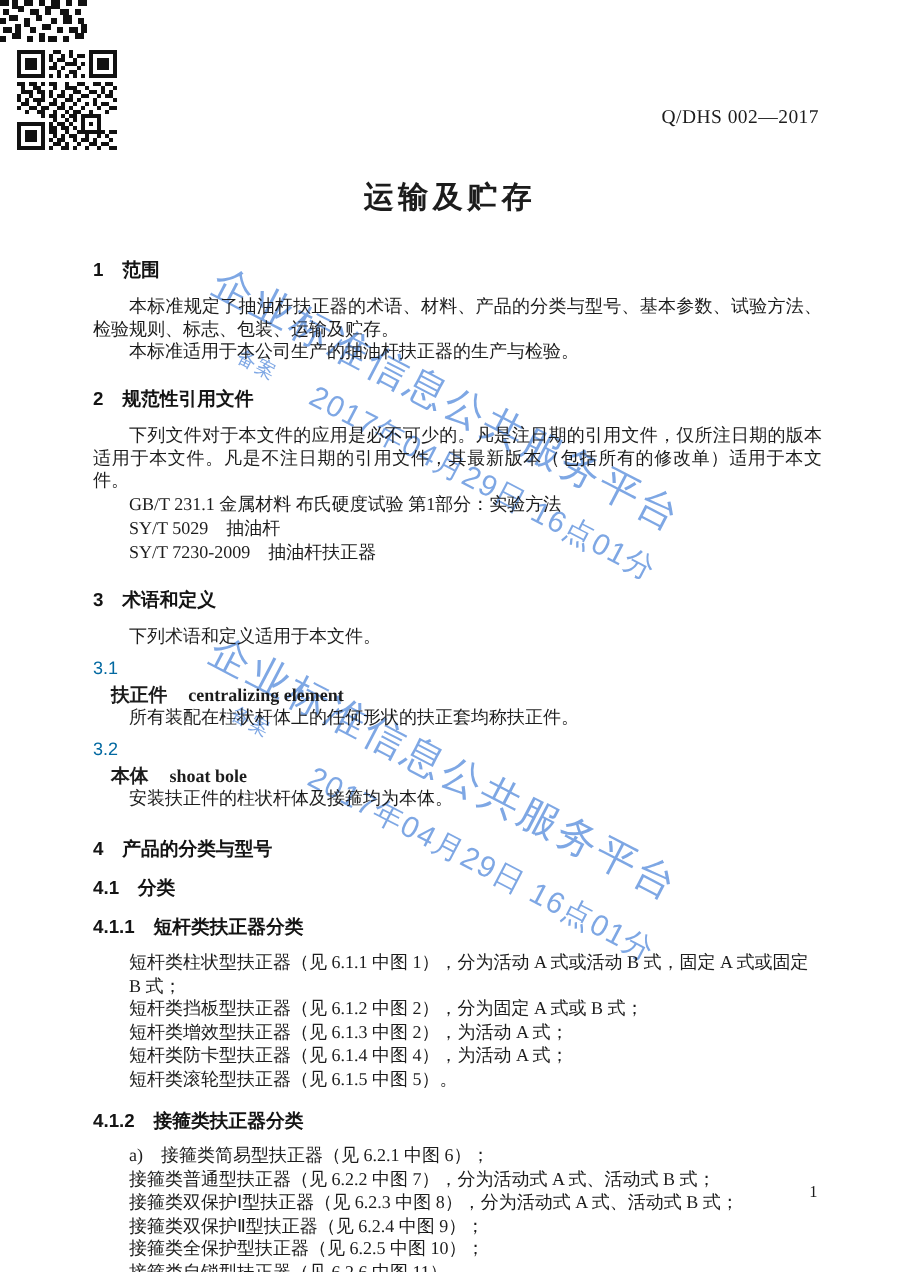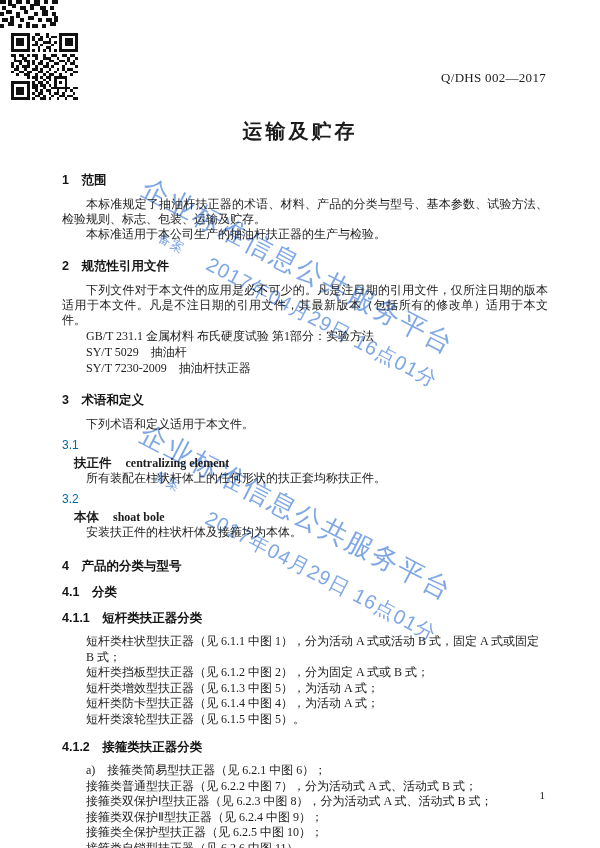--- a/index.html
+++ b/index.html
@@ -318,21 +318,21 @@
       <span class="term-zh">本体</span><span class="term-en">shoat bole</span>
     </div>
     <div class="def">安装扶正件的柱状杆体及接箍均为本体。</div>
 
     <div class="h-sec" style="margin-top:18px">4　产品的分类与型号</div>
     <div class="h-sec" style="margin-top:10px">4.1　分类</div>
     <div class="h-sec" style="margin-top:10px">4.1.1　短杆类扶正器分类</div>
 
     <div class="list-line" style="margin-top:8px">短杆类柱状型扶正器（见 6.1.1 中图 1），分为活动 A 式或活动 B 式，固定 A 式或固定 B 式；</div>
     <div class="list-line">短杆类挡板型扶正器（见 6.1.2 中图 2），分为固定 A 式或 B 式；</div>
-    <div class="list-line">短杆类增效型扶正器（见 6.1.3 中图 5），为活动 A 式；</div>
+    <div class="list-line">短杆类增效型扶正器（见 6.1.3 中图 2），为活动 A 式；</div>
     <div class="list-line">短杆类防卡型扶正器（见 6.1.4 中图 4），为活动 A 式；</div>
     <div class="list-line">短杆类滚轮型扶正器（见 6.1.5 中图 5）。</div>
 
     <div class="h-sec" style="margin-top:12px">4.1.2　接箍类扶正器分类</div>
 
     <div class="list-line" style="margin-top:8px">a)　接箍类简易型扶正器（见 6.2.1 中图 6）；</div>
     <div class="list-line">接箍类普通型扶正器（见 6.2.2 中图 7），分为活动式 A 式、活动式 B 式；</div>
     <div class="list-line">接箍类双保护Ⅰ型扶正器（见 6.2.3 中图 8），分为活动式 A 式、活动式 B 式；</div>
     <div class="list-line">接箍类双保护Ⅱ型扶正器（见 6.2.4 中图 9）；</div>
     <div class="list-line">接箍类全保护型扶正器（见 6.2.5 中图 10）；</div>

